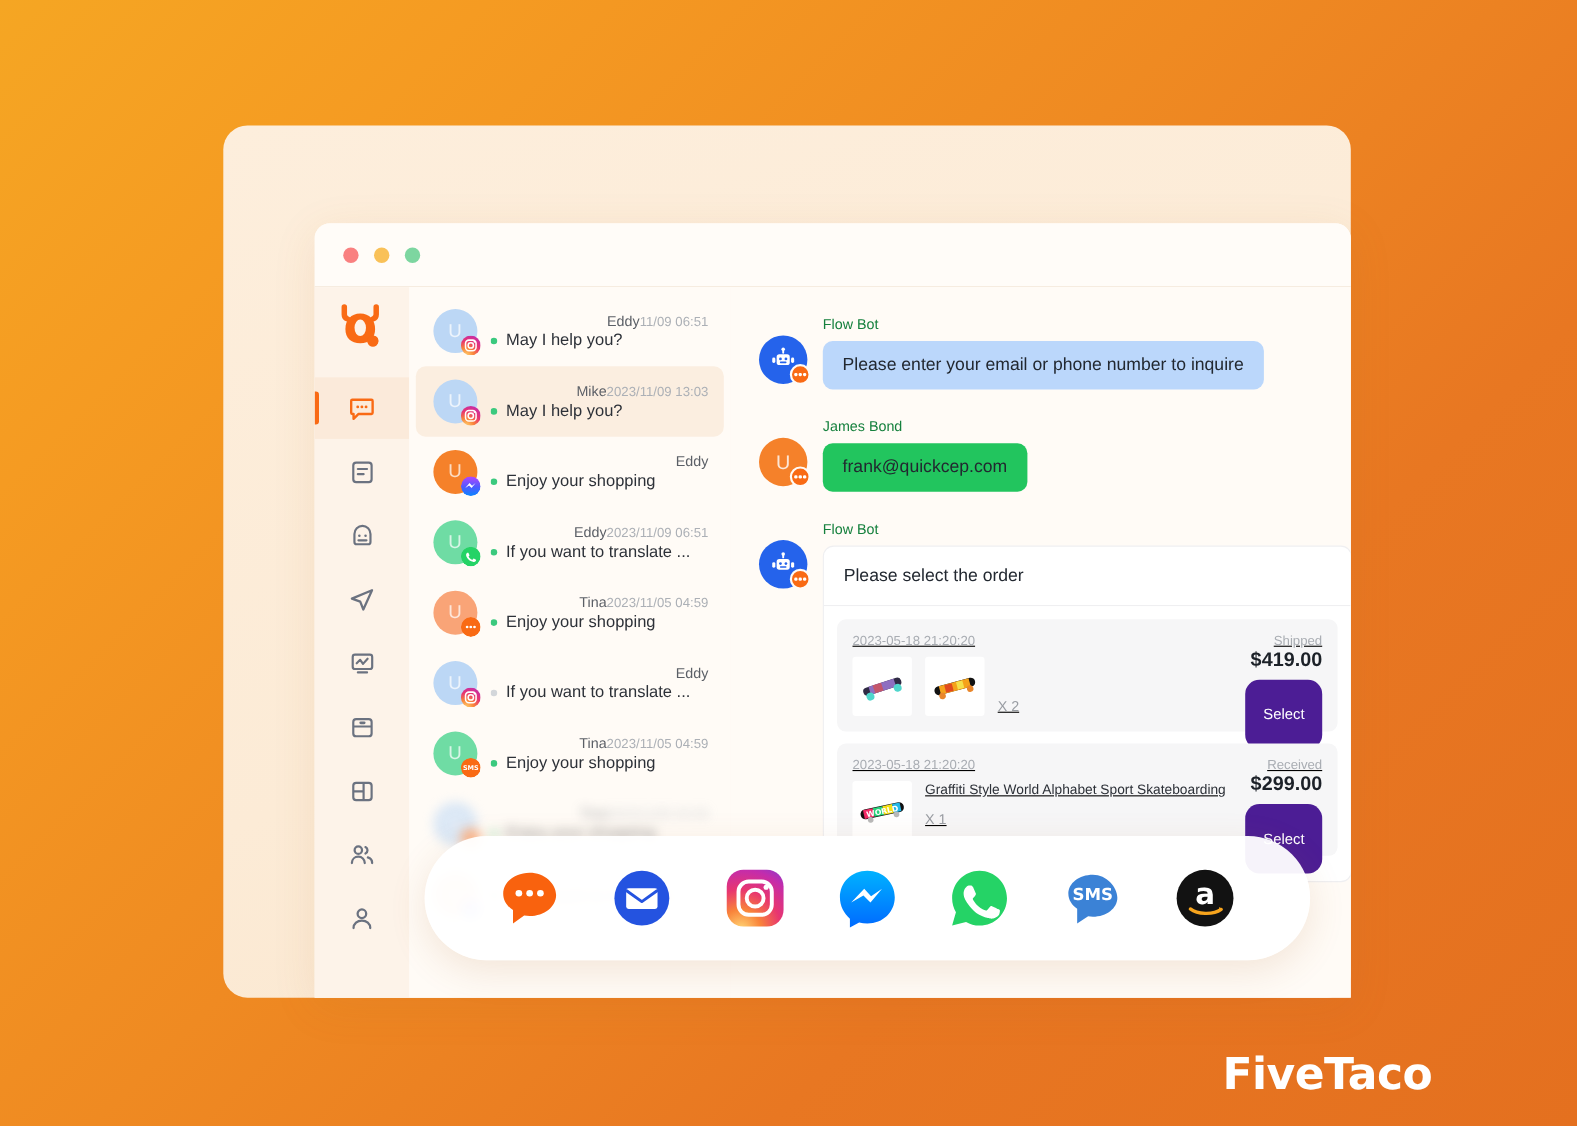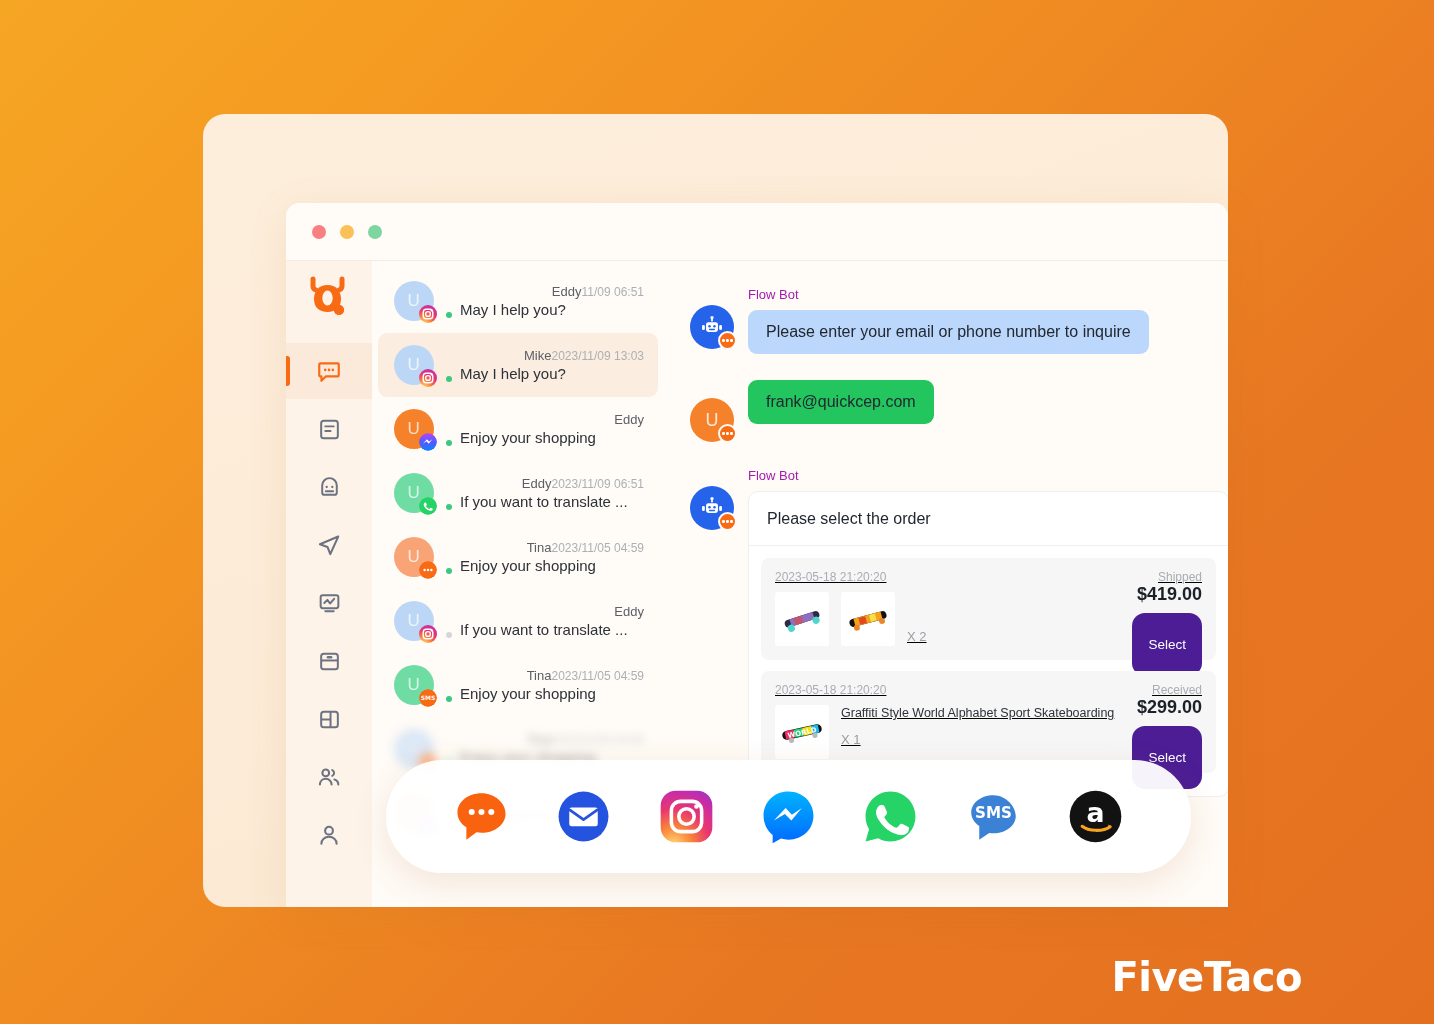--- a/index.html
+++ b/index.html
@@ -116,21 +116,21 @@
   }
   .conv-main { flex: 1 1 auto; min-width: 0; }
   .conv-top {
     display: flex; justify-content: flex-end; align-items: baseline;
   }
   .conv-name { font-size: 13px; color: #5B5F66; }
   .conv-time { font-size: 12px; color: #ACB0B6; white-space: nowrap; }
   .conv-msg {
     font-size: 15px; color: #2D3138;
     margin-top: 2px;
-    display: flex; align-items: flex-end; gap: 8px;
+    display: flex; align-items: center; gap: 8px;
     white-space: nowrap; overflow: hidden; text-overflow: ellipsis;
   }
   .unread-dot { width: 6px; height: 6px; border-radius: 50%; background: #3BC97E; flex:0 0 6px;}
   .unread-dot.read { background: #D3D6DA; }
 
   
   .chat-panel {
     flex: 1 1 auto;
     background: #FFFBF6;
     padding: 26px 30px 0 26px;
@@ -147,21 +147,21 @@
   .msg-badge {
     position: absolute; right: -3px; bottom: -1px;
     width: 19px; height: 19px; border-radius: 50%;
     background: #F96A14;
     display: flex; align-items: center; justify-content: center;
     border: 2px solid #FFFBF6;
   }
   .msg-badge .three-dots { display: flex; gap: 1.5px; }
   .msg-badge .three-dots i { width: 2.5px; height: 2.5px; border-radius: 50%; background: #fff; display: block;}
   .msg-col { flex: 1 1 auto; min-width: 0; }
-  .msg-sender { font-size: 13px; color: #a21caf; margin-bottom: 8px; }
+  .msg-sender { font-size: 13px; color: #15803d; margin-bottom: 8px; }
   .bubble {
     display: inline-block;
     padding: 13px 18px;
     font-size: 16px;
     border-radius: 9px;
     color: #222830;
     max-width: 100%;
   }
   .bubble.bot { background: #BBD7FB; }
   .bubble.user { background: #22c55e; }
@@ -627,20 +627,21 @@
           <div class="msg-avatar" style="background:#F5812A">U</div>
           <div class="msg-badge">
             <span class="three-dots">
                 <i></i>
                 <i></i>
                 <i></i>
               </span>
           </div>
         </div>
         <div class="msg-col">
+          <div class="msg-sender">James Bond</div>
           <div class="bubble user">frank@quickcep.com</div>
         </div>
       </div>
 
       <div class="msg-block">
         <div class="msg-avatar-wrap">
           <div class="msg-avatar" style="background:#2563EB">
             <svg width="26" height="26" viewBox="0 0 24 24" fill="#fff">
               <rect x="6.5" y="7.5" width="11" height="9" rx="2.2"></rect>
               <rect x="2.8" y="10.2" width="2.6" height="4.6" rx="1.2"></rect>

